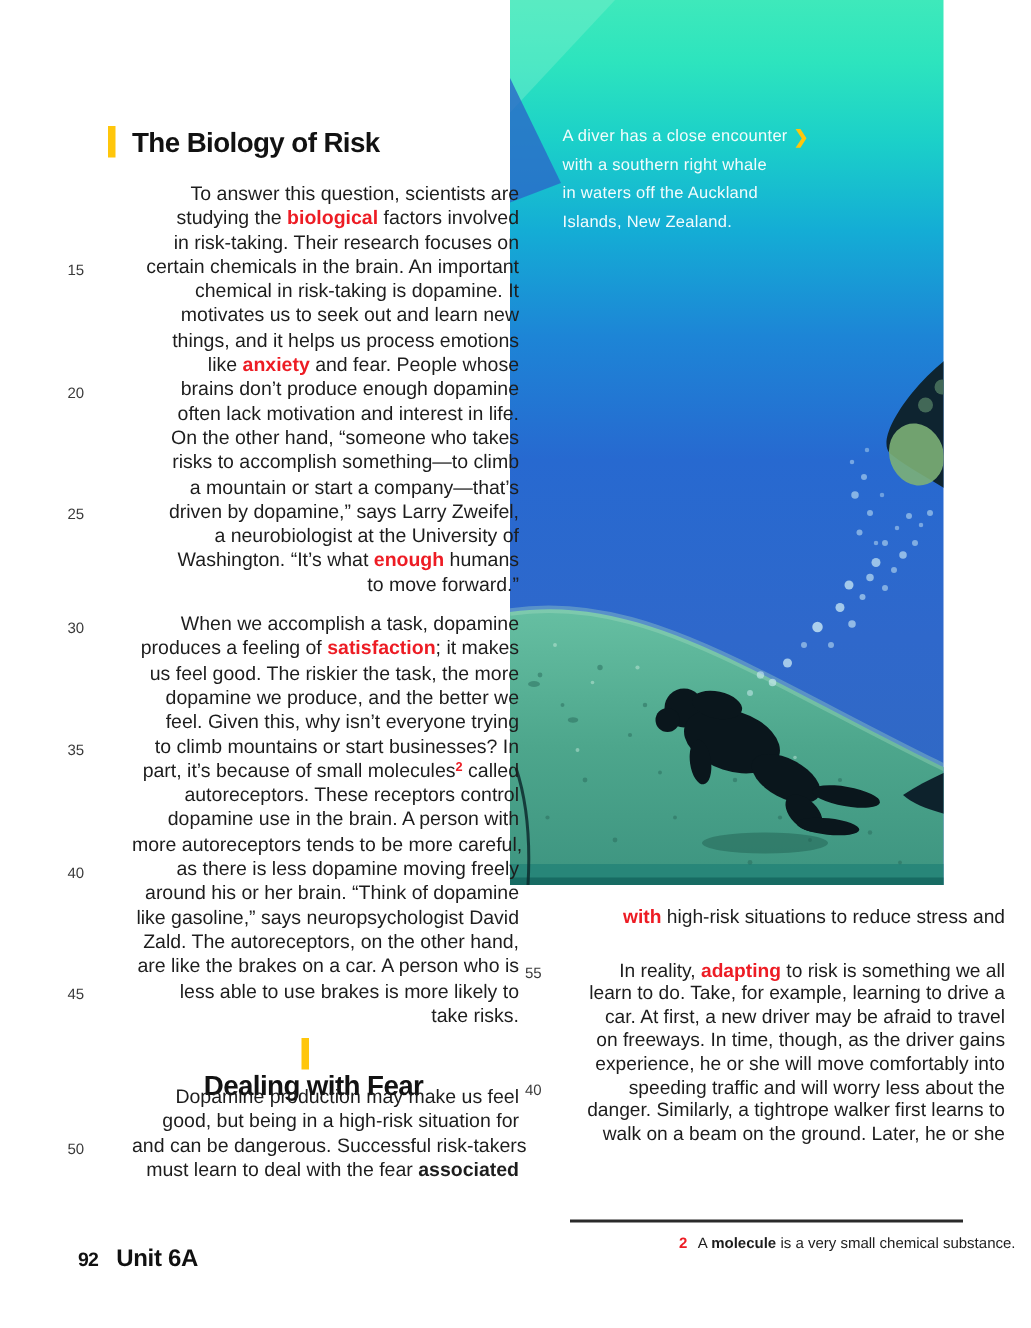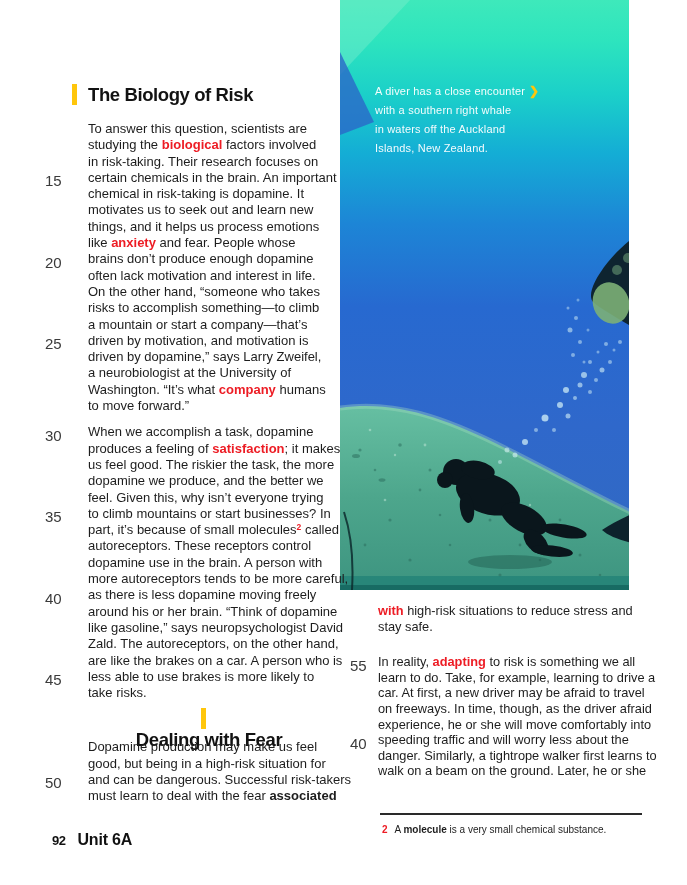--- a/index.html
+++ b/index.html
@@ -17,22 +17,22 @@
     font-size:11px;line-height:19px;letter-spacing:.2px;}
   .cap-arrow{position:absolute;left:189px;top:84px;color:var(--yellow);
     font-size:12px;font-weight:bold;}
 
   
   .left-col{position:absolute;left:44px;top:84px;width:302px;color:#1d1d1d;}
   .heading{display:flex;align-items:center;margin:0 0 16px 28px;height:21px;}
   .heading .hbar{width:5px;height:21px;background:var(--yellow);margin-right:11px;flex:none;}
   .heading .htext{font-size:18.5px;font-weight:bold;letter-spacing:-.4px;color:#121212;white-space:nowrap;}
   .heading.second{margin-top:7px;margin-bottom:10px;flex-direction:column;}
-  .line{position:relative;padding-left:44px;line-height:16.3px;font-size:13px;white-space:nowrap;}
-  .lnum{position:absolute;left:1px;top:3.5px;font-size:15px;color:#3a3a3a;}
+  .line{position:relative;padding-left:44px;line-height:16.3px;font-size:13px;white-space:nowrap;text-align:right;}
+  .lnum{position:absolute;left:1px;top:3.5px;font-size:10px;color:#3a3a3a;}
   .para + .para{margin-top:10px;}
 
   .right-col{position:absolute;left:350px;top:603px;width:320px;color:#1d1d1d;}
   .right-col .line{padding-left:28px;line-height:15.6px;font-size:12.8px;}
   .right-col .lnum{left:0;}
   .right-col .para + .para{margin-top:20px;}
 
   .rb{color:var(--red);font-weight:bold;}
   .b{font-weight:bold;}
   .sup{color:var(--red);font-weight:bold;font-size:8.5px;vertical-align:4px;line-height:0;}
@@ -198,24 +198,24 @@
           <div class="line"><span class="lnum">15</span><span class="ltext"><span>certain chemicals in the brain. An important</span></span></div>
           <div class="line"><span class="lnum"></span><span class="ltext"><span>chemical in risk-taking is dopamine. It</span></span></div>
           <div class="line"><span class="lnum"></span><span class="ltext"><span>motivates us to seek out and learn new</span></span></div>
           <div class="line"><span class="lnum"></span><span class="ltext"><span>things, and it helps us process emotions</span></span></div>
           <div class="line"><span class="lnum"></span><span class="ltext"><span>like </span><span class="rb">anxiety</span><span> and fear. People whose</span></span></div>
           <div class="line"><span class="lnum">20</span><span class="ltext"><span>brains don’t produce enough dopamine</span></span></div>
           <div class="line"><span class="lnum"></span><span class="ltext"><span>often lack motivation and interest in life.</span></span></div>
           <div class="line"><span class="lnum"></span><span class="ltext"><span>On the other hand, “someone who takes</span></span></div>
           <div class="line"><span class="lnum"></span><span class="ltext"><span>risks to accomplish something—to climb</span></span></div>
           <div class="line"><span class="lnum"></span><span class="ltext"><span>a mountain or start a company—that’s</span></span></div>
-          <div class="line"><span class="lnum">25</span><span class="ltext"><span>driven by motivation, and motivation is</span></span></div>
+          <div class="line"><span class="lnum">25</span></div>
           <div class="line"><span class="lnum"></span><span class="ltext"><span>driven by dopamine,” says Larry Zweifel,</span></span></div>
           <div class="line"><span class="lnum"></span><span class="ltext"><span>a neurobiologist at the University of</span></span></div>
-          <div class="line"><span class="lnum"></span><span class="ltext"><span>Washington. “It’s what </span><span class="rb">company</span><span> humans</span></span></div>
+          <div class="line"><span class="lnum"></span><span class="ltext"><span>Washington. “It’s what </span><span class="rb">enough</span><span> humans</span></span></div>
           <div class="line"><span class="lnum"></span><span class="ltext"><span>to move forward.”</span></span></div>
         </div>
         <div class="para">
           <div class="line"><span class="lnum">30</span><span class="ltext"><span>When we accomplish a task, dopamine</span></span></div>
           <div class="line"><span class="lnum"></span><span class="ltext"><span>produces a feeling of </span><span class="rb">satisfaction</span><span>; it makes</span></span></div>
           <div class="line"><span class="lnum"></span><span class="ltext"><span>us feel good. The riskier the task, the more</span></span></div>
           <div class="line"><span class="lnum"></span><span class="ltext"><span>dopamine we produce, and the better we</span></span></div>
           <div class="line"><span class="lnum"></span><span class="ltext"><span>feel. Given this, why isn’t everyone trying</span></span></div>
           <div class="line"><span class="lnum">35</span><span class="ltext"><span>to climb mountains or start businesses? In</span></span></div>
           <div class="line"><span class="lnum"></span><span class="ltext"><span>part, it’s because of small molecules</span><span class="sup">2</span><span> called</span></span></div>
@@ -242,27 +242,26 @@
           <div class="line"><span class="lnum">50</span></div>
           <div class="line"><span class="lnum"></span><span class="ltext"><span>and can be dangerous. Successful risk-takers</span></span></div>
           <div class="line"><span class="lnum"></span><span class="ltext"><span>must learn to deal with the fear </span><span class="b">associated</span></span></div>
         </div>
       </div>
   </div>
 
   <div class="right-col">
       <div class="para">
         <div class="line"><span class="lnum"></span><span class="ltext"><span class="rb">with</span><span> high-risk situations to reduce stress and</span></span></div>
-        <div class="line"><span class="lnum"></span><span class="ltext"><span>stay safe.</span></span></div>
       </div>
       <div class="para">
         <div class="line"><span class="lnum">55</span><span class="ltext"><span>In reality, </span><span class="rb">adapting</span><span> to risk is something we all</span></span></div>
         <div class="line"><span class="lnum"></span><span class="ltext"><span>learn to do. Take, for example, learning to drive a</span></span></div>
         <div class="line"><span class="lnum"></span><span class="ltext"><span>car. At first, a new driver may be afraid to travel</span></span></div>
-        <div class="line"><span class="lnum"></span><span class="ltext"><span>on freeways. In time, though, as the driver afraid</span></span></div>
+        <div class="line"><span class="lnum"></span><span class="ltext"><span>on freeways. In time, though, as the driver gains</span></span></div>
         <div class="line"><span class="lnum"></span><span class="ltext"><span>experience, he or she will move comfortably into</span></span></div>
         <div class="line"><span class="lnum">40</span><span class="ltext"><span>speeding traffic and will worry less about the</span></span></div>
         <div class="line"><span class="lnum"></span><span class="ltext"><span>danger. Similarly, a tightrope walker first learns to</span></span></div>
         <div class="line"><span class="lnum"></span><span class="ltext"><span>walk on a beam on the ground. Later, he or she</span></span></div>
       </div>
     </div>
 
   <div class="fn-divider"></div>
   <div class="footnote">
       <div class="para">

